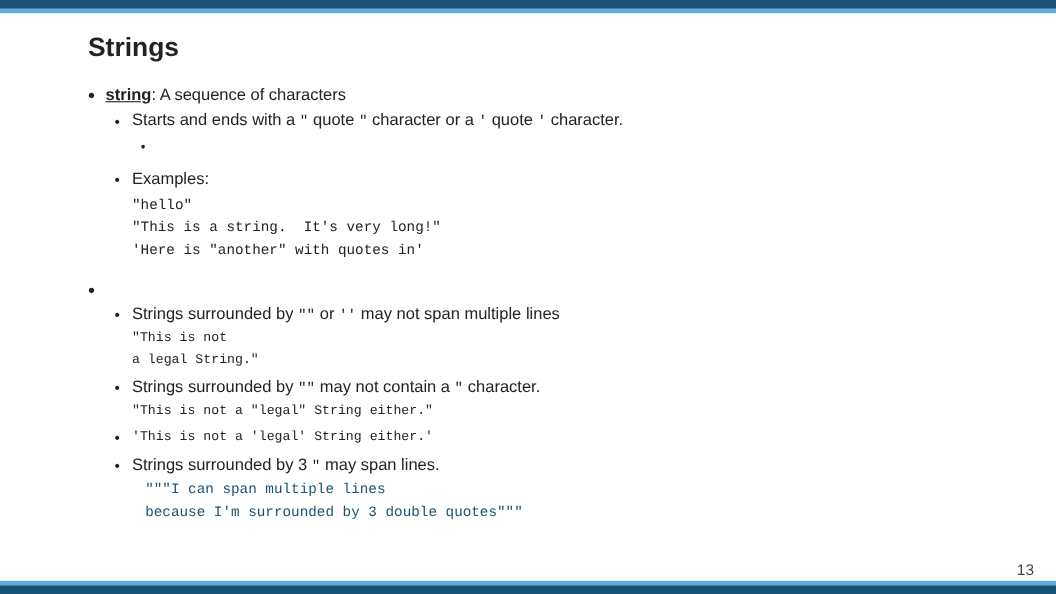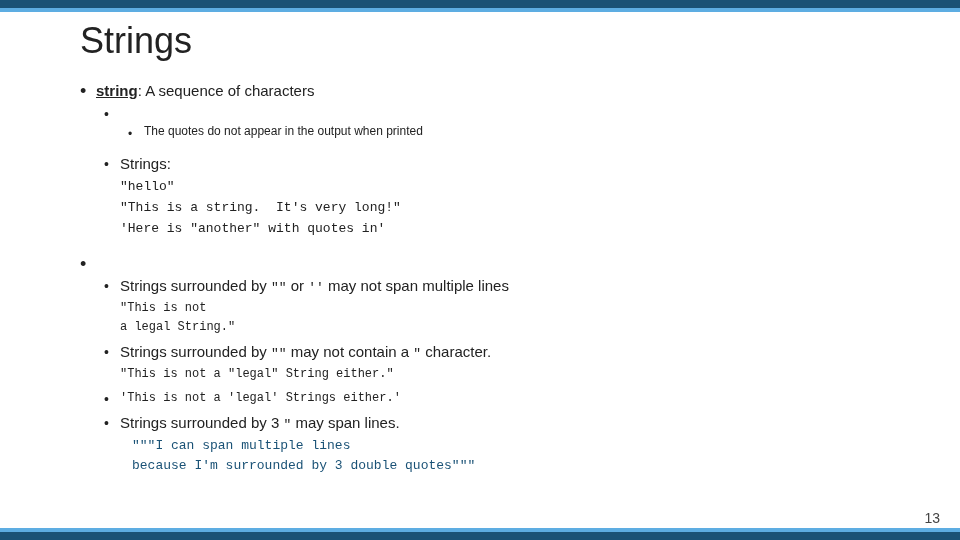--- a/index.html
+++ b/index.html
@@ -54,24 +54,25 @@
     .content {
       position: absolute;
       top: 20px;
       left: 80px;
       right: 40px;
       bottom: 20px;
       overflow: hidden;
     }
 
     h1 {
-      font-size: 36px;
-      font-weight: normal;
+      font-size: 24px;
+      font-weight: bold;
       color: #222;
       margin-bottom: 18px;
+      margin-top: 10px;
     }
 
     ul {
       list-style: none;
       padding: 0;
     }
 
     .level1 > li {
       margin-bottom: 10px;
     }
@@ -158,38 +159,38 @@
           <span class="string-bold">string</span>: A sequence of characters
         </span>
       </div>
 
       <div class="indent1">
         <ul>
 
           <li>
             <div class="bullet">
               <span class="bullet-dot">•</span>
+              <span class="text-normal">Starts and ends with a <span class="monospace">"</span> quote <span class="monospace">"</span> character or a <span class="monospace">'</span> quote <span class="monospace">'</span> character.</span>
             </div>
             <div class="indent1">
               <ul>
                 <li>
                   <div class="bullet">
                     <span class="bullet-dot text-small">•</span>
-                    <span class="text-small">The quotes do not appear in the output when printed</span>
                   </div>
                 </li>
               </ul>
             </div>
           </li>
 
           <li style="margin-top:10px;">
             <div class="bullet">
               <span class="bullet-dot">•</span>
               <div>
-                <div class="text-normal">Strings:</div>
+                <div class="text-normal">Examples:</div>
                 <div class="monospace" style="margin-top:2px; line-height:1.6;">
                   "hello"<br>
                   "This is a string.&nbsp; It's very long!"<br>
                   'Here is "another" with quotes in'
                 </div>
               </div>
             </div>
           </li>
         </ul>
       </div>
@@ -226,21 +227,21 @@
                 </div>
               </div>
             </div>
           </li>
 
           <li style="margin-top:4px;">
             <div class="bullet">
               <span class="bullet-dot">•</span>
               <div>
                 <div class="monospace-small" style="margin-top:1px; line-height:1.6;">
-                  'This is not a 'legal' Strings either.'
+                  'This is not a 'legal' String either.'
                 </div>
               </div>
             </div>
           </li>
 
           <li style="margin-top:4px;">
             <div class="bullet">
               <span class="bullet-dot">•</span>
               <div>
                 <span class="text-normal">Strings surrounded by 3 <span class="monospace">"</span> may span lines.</span>

